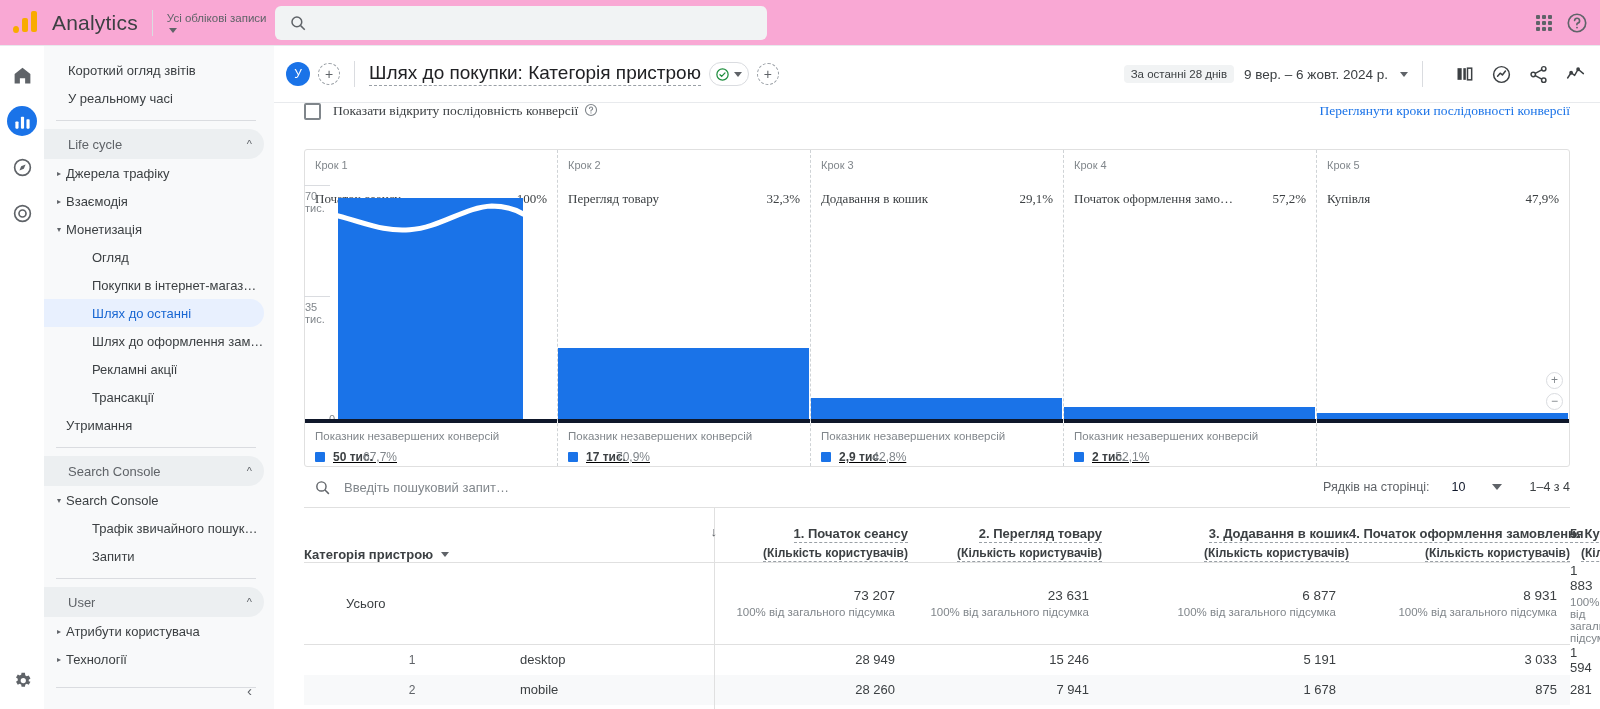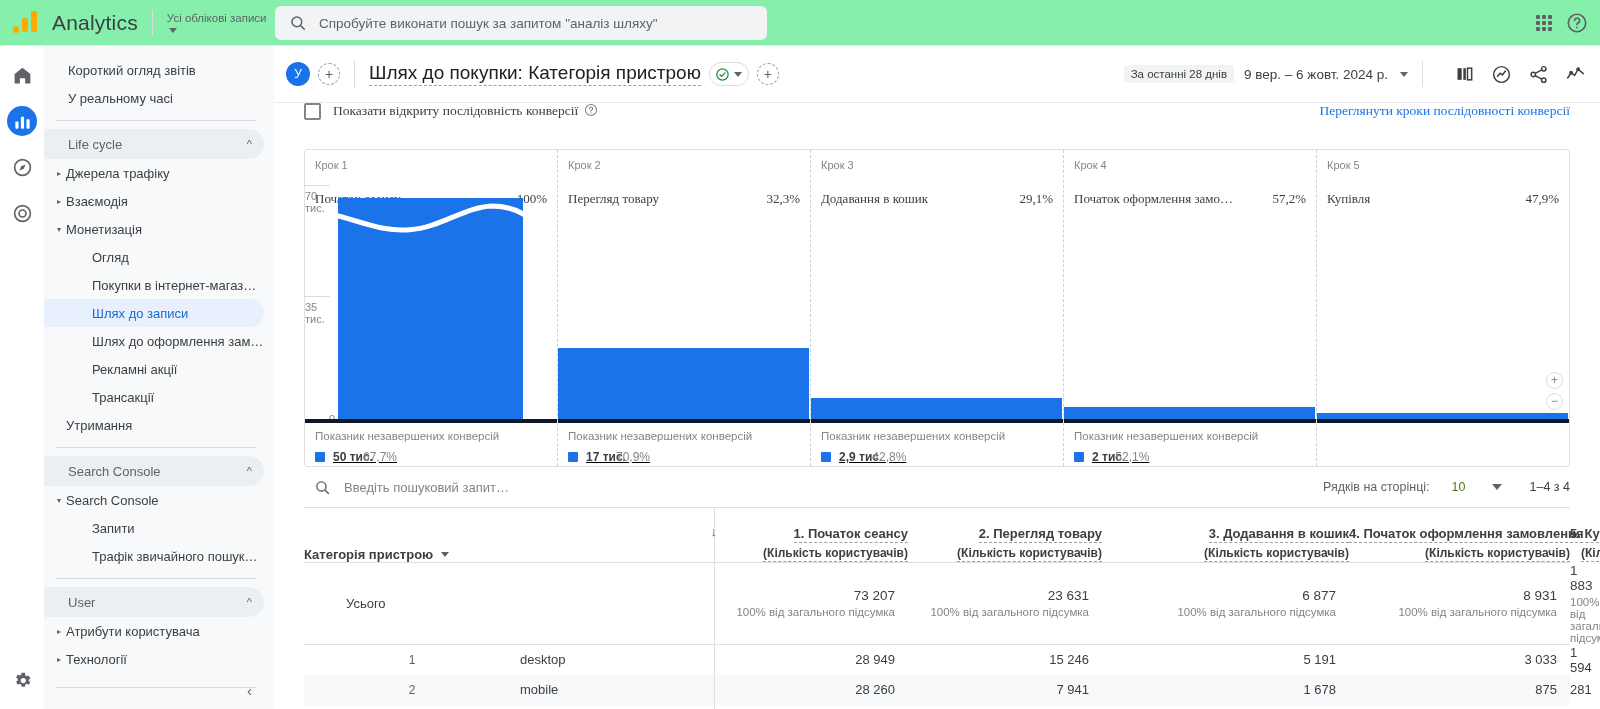--- a/index.html
+++ b/index.html
@@ -7,21 +7,21 @@
     width: 1600px; height: 709px;
     font-family: "Liberation Sans", sans-serif;
     background: #fff; overflow: hidden;
     -webkit-font-smoothing: antialiased;
   }
   .app { position: relative; width: 1600px; height: 709px; }
 
   
   .topbar {
     position: absolute; top: 0; left: 0; width: 1600px; height: 46px;
-    background: #86efac; display: flex; align-items: center;
+    background: #f9a8d4; display: flex; align-items: center;
     border-bottom: 1px solid #e8eaed;
   }
   .ga-logo { margin-left: 12px; width: 28px; height: 26px; position: relative; }
   .ga-logo .b1, .ga-logo .b2, .ga-logo .b3 { position: absolute; bottom: 4px; border-radius: 2px; }
   .ga-logo .b1 { left: 1px; width: 6px; height: 7px; background: #f9ab00; border-radius: 50%; bottom: 3px; }
   .ga-logo .b2 { left: 10px; width: 6px; height: 14px; background: #f9ab00; }
   .ga-logo .b3 { left: 19px; width: 6px; height: 21px; background: #f9ab00; }
   .brand {
     font-size: 21px; color: #3c4043; margin-left: 12px; letter-spacing: .2px;
     font-weight: 400;
@@ -177,21 +177,21 @@
   
   .table-wrap { margin: 0 30px; }
   .tsearch { display: flex; align-items: center; height: 41px; border-bottom: 1px solid #e0e0e0; }
   .tsearch input {
     border: none; outline: none; font-size: 13px; color: #3c4043; margin-left: 13px; width: 360px;
     font-family: "Liberation Sans", sans-serif; background: transparent;
   }
   .tsearch input::placeholder { color: #80868b; }
   .rows-ctl { margin-left: auto; display: flex; align-items: center; font-size: 12.5px; color: #5f6368; gap: 0; }
   .rows-ctl .lbl { margin-right: 22px; }
-  .rows-ctl .num { color: #4d7c0f; margin-right: 26px; }
+  .rows-ctl .num { color: #0f172a; margin-right: 26px; }
   .rows-ctl .pagecount { margin-left: 28px; color: #3c4043; }
   .tbl { width: 100%; border-collapse: collapse; table-layout: fixed; }
   .tbl th, .tbl td { padding: 0; }
   .th-dim {
     width: 216px; text-align: left; vertical-align: bottom; padding: 0 0 10px 42px;
     border-right: 1px solid #e0e0e0; height: 54px;
   }
   .th-dim .inner { display: flex; align-items: center; gap: 8px; font-size: 13px; color: #3c4043; }
   .th-dim .caret { width:0;height:0;border-left:4px solid transparent;border-right:4px solid transparent;border-top:5px solid #5f6368; }
   .th-metric {
@@ -227,21 +227,20 @@
     <div class="acct">
       <div class="acct-label">Усі облікові записи</div>
       <div class="acct-caret"></div>
     </div>
 
     <div class="searchbar">
       <svg class="sicon" viewBox="0 0 24 24" fill="none" stroke="#5f6368" stroke-width="2">
         <circle cx="10.5" cy="10.5" r="6.5"></circle>
           <line x1="15.5" y1="15.5" x2="21" y2="21"></line>
       </svg>
-      <input placeholder="Спробуйте виконати пошук за запитом &quot;аналіз шляху&quot;" style="">
     </div>
 
     <div class="top-right">
       <div class="grid-icon">
         <i></i>
           <i></i>
           <i></i>
           <i></i>
           <i></i>
           <i></i>
@@ -314,21 +313,21 @@
       <span class="arrow">▾</span>
       <span class="txt">Монетизація</span>
     </div>
     <div class="nav-row lvl2">
       <span class="txt">Огляд</span>
     </div>
     <div class="nav-row lvl2">
       <span class="txt">Покупки в інтернет-магаз…</span>
     </div>
     <div class="nav-row lvl2 active">
-      <span class="txt">Шлях до записи</span>
+      <span class="txt">Шлях до останні</span>
     </div>
     <div class="nav-row lvl2">
       <span class="txt">Шлях до оформлення зам…</span>
     </div>
     <div class="nav-row lvl2">
       <span class="txt">Рекламні акції</span>
     </div>
     <div class="nav-row lvl2">
       <span class="txt">Трансакції</span>
     </div>
@@ -341,24 +340,24 @@
 
     <div class="nav-row section">
       <span class="txt">Search Console</span>
       <span class="chev">^</span>
     </div>
     <div class="nav-row lvl1">
       <span class="arrow">▾</span>
       <span class="txt">Search Console</span>
     </div>
     <div class="nav-row lvl2">
+      <span class="txt">Трафік звичайного пошук…</span>
+    </div>
+    <div class="nav-row lvl2">
       <span class="txt">Запити</span>
-    </div>
-    <div class="nav-row lvl2">
-      <span class="txt">Трафік звичайного пошук…</span>
     </div>
 
     <div class="nav-sep"></div>
 
     <div class="nav-row section">
       <span class="txt">User</span>
       <span class="chev">^</span>
     </div>
     <div class="nav-row lvl1">
       <span class="arrow">▸</span>

